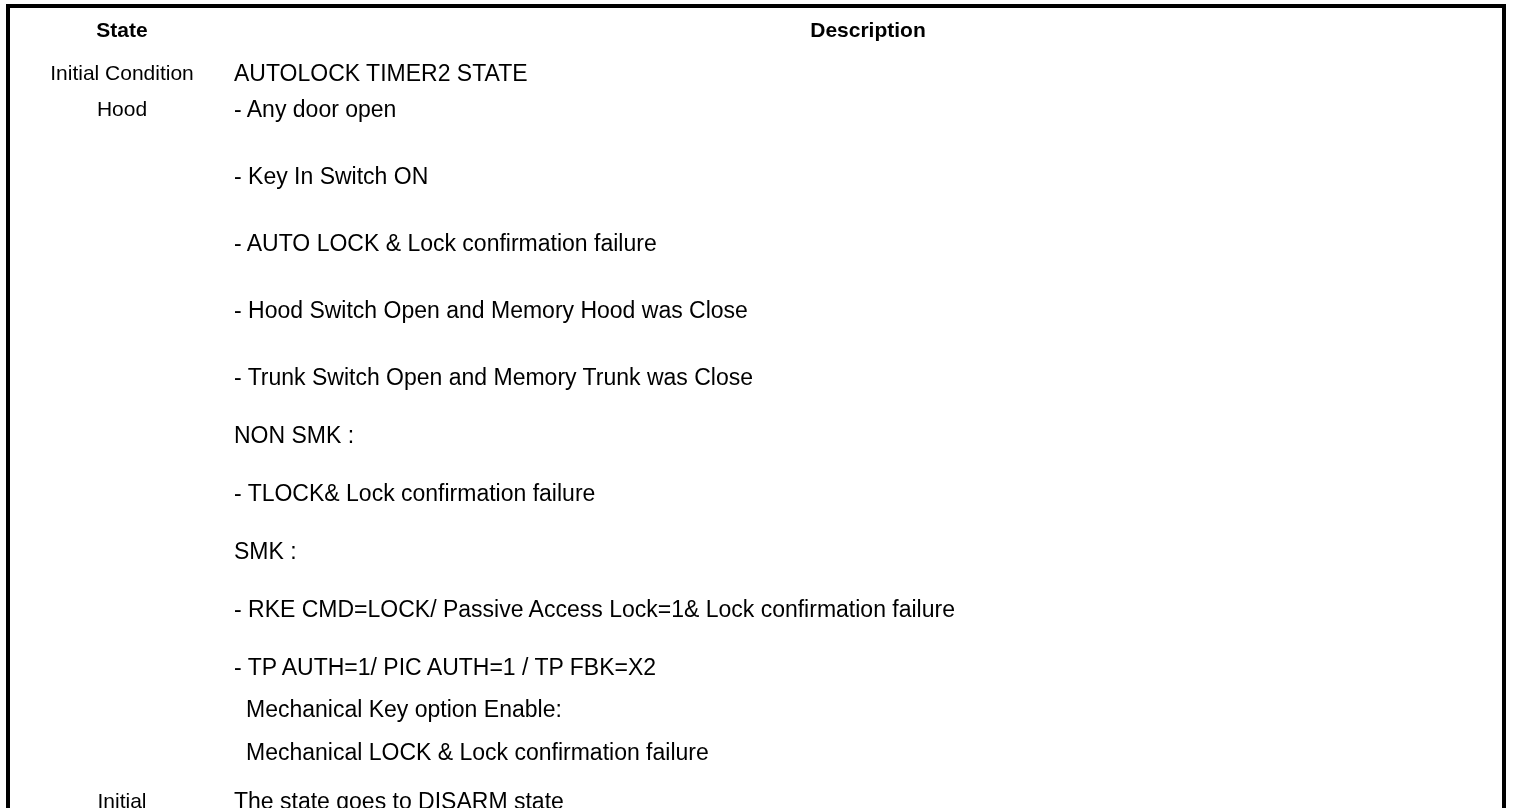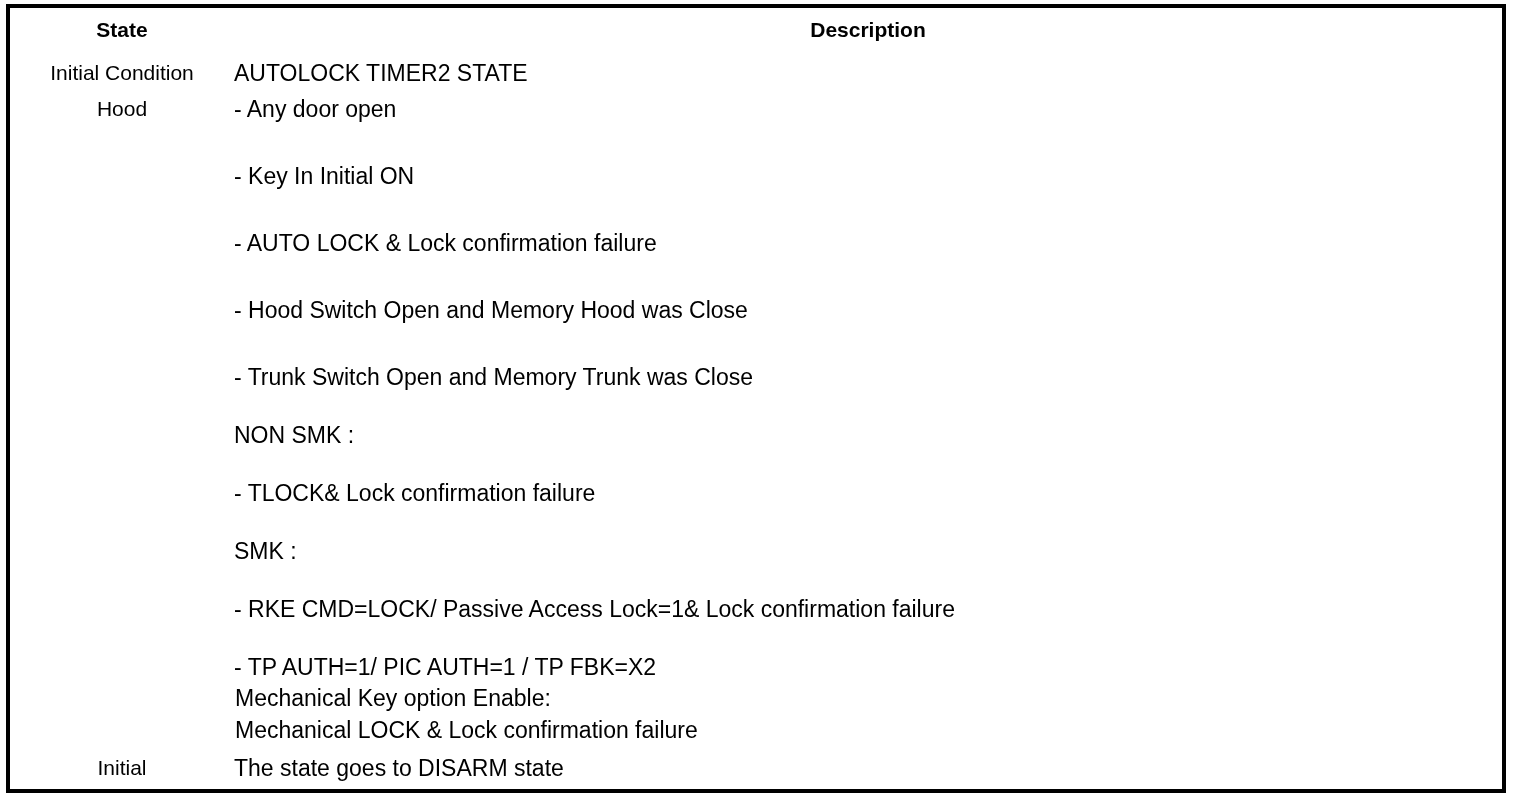--- a/index.html
+++ b/index.html
@@ -114,21 +114,21 @@
     padding-bottom: 9px;
   }
   .group-block .group-head { line-height: 30px; white-space: nowrap; }
   .group-block .desc-line  { margin-top: 28px; }
 
   
   .tight-block {
     padding-top: 8px;
     padding-bottom: 8px;
   }
-  .tight-block .desc-line { line-height: 31px; margin: 1px; }
+  .tight-block .desc-line { line-height: 31px; margin: 12px; }
 </style>
 </head>
 <body>
 
 <div class="page">
 
   <div class="state-table">
     <table>
       <colgroup>
         <col class="col-state">
@@ -149,21 +149,21 @@
             <div class="desc-line">AUTOLOCK TIMER2 STATE</div>
           </td>
         </tr>
 
         <tr>
           <td class="label-cell label-top rule-bottom rule-right" rowspan="4">
             <span class="label-text">Hood</span>
           </td>
           <td class="desc-cell event-list rule-bottom">
             <div class="desc-line">-  Any door open</div>
-            <div class="desc-line">-  Key In Initial ON</div>
+            <div class="desc-line">-  Key In Switch ON</div>
             <div class="desc-line">-  AUTO LOCK &amp; Lock confirmation failure</div>
             <div class="desc-line">-  Hood Switch Open and Memory Hood was Close</div>
             <div class="desc-line">-  Trunk Switch Open and Memory Trunk was Close</div>
           </td>
         </tr>
 
         <tr>
           <td class="desc-cell group-block rule-bottom">
             <div class="desc-line group-head">NON SMK :</div>
             <div class="desc-line">-  TLOCK&amp; Lock confirmation failure</div>

